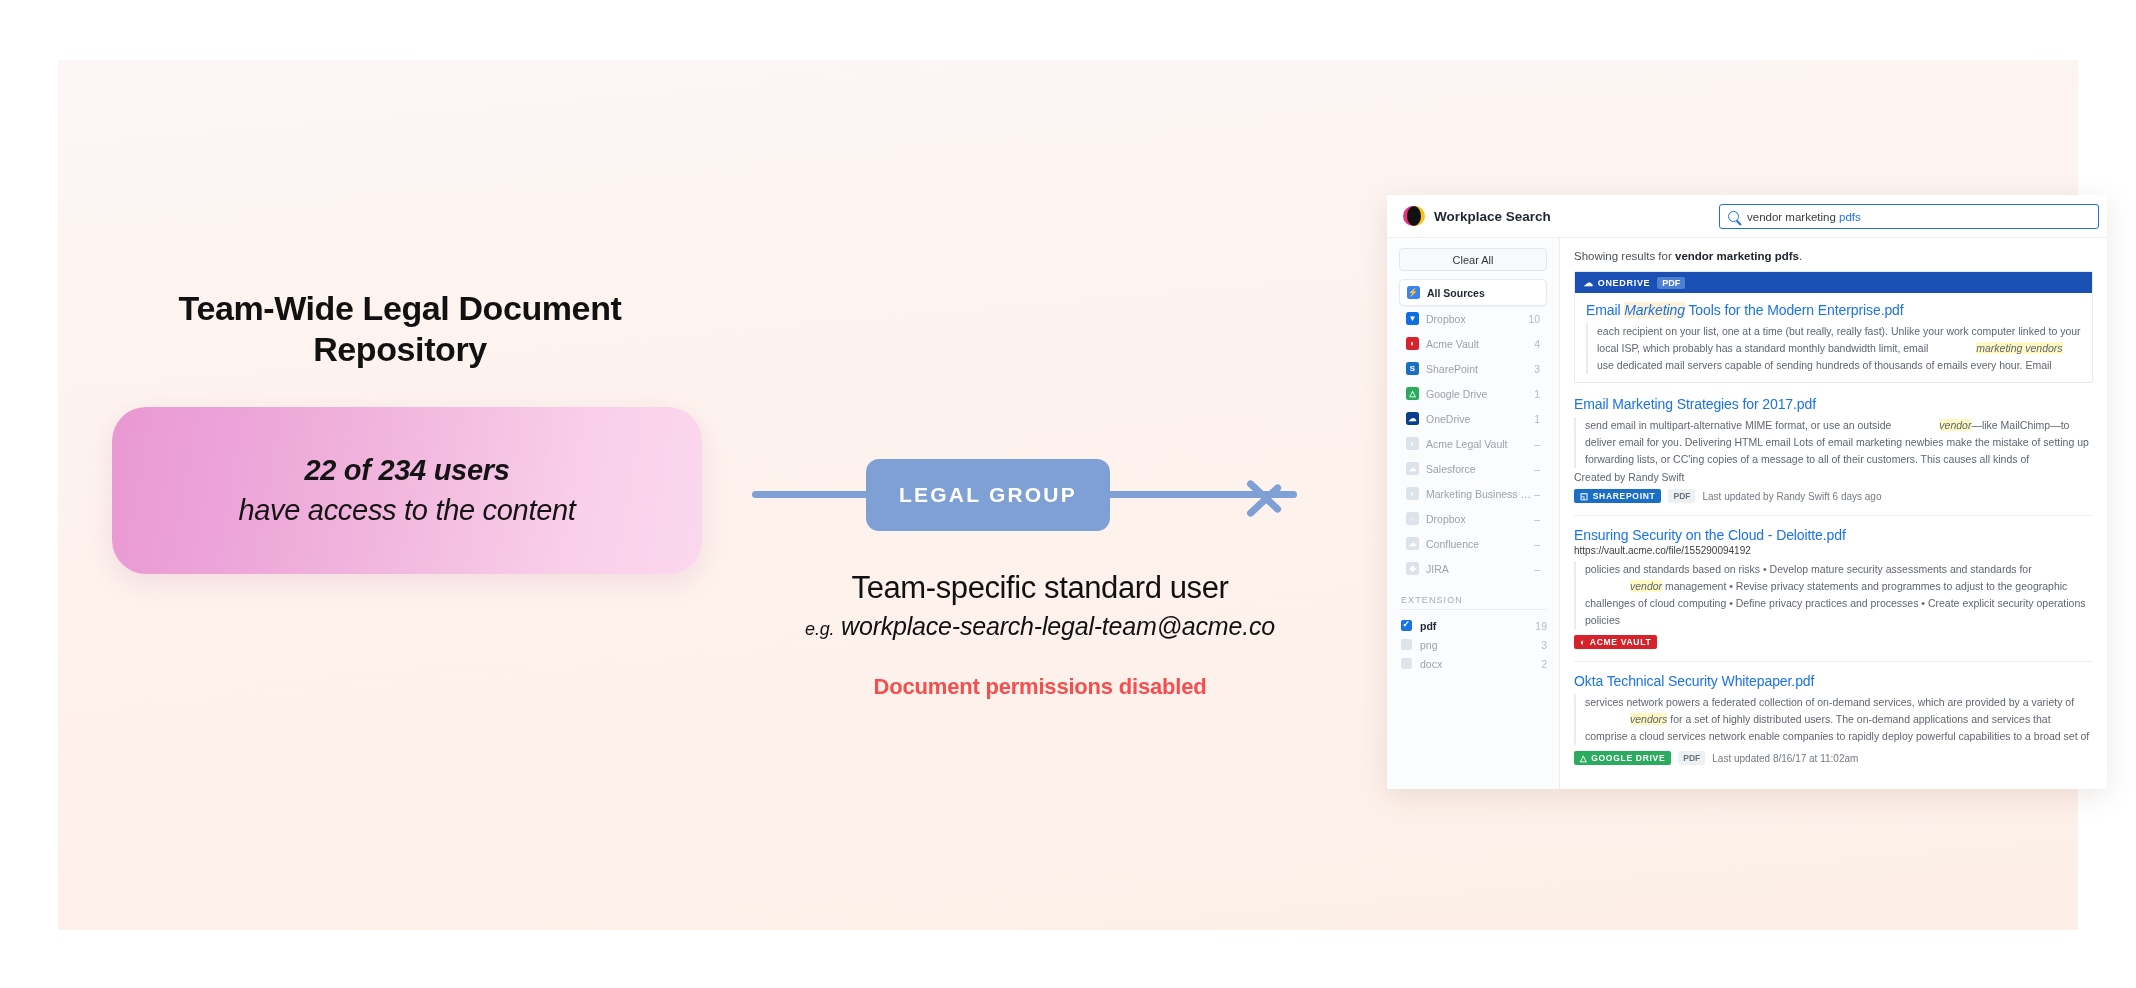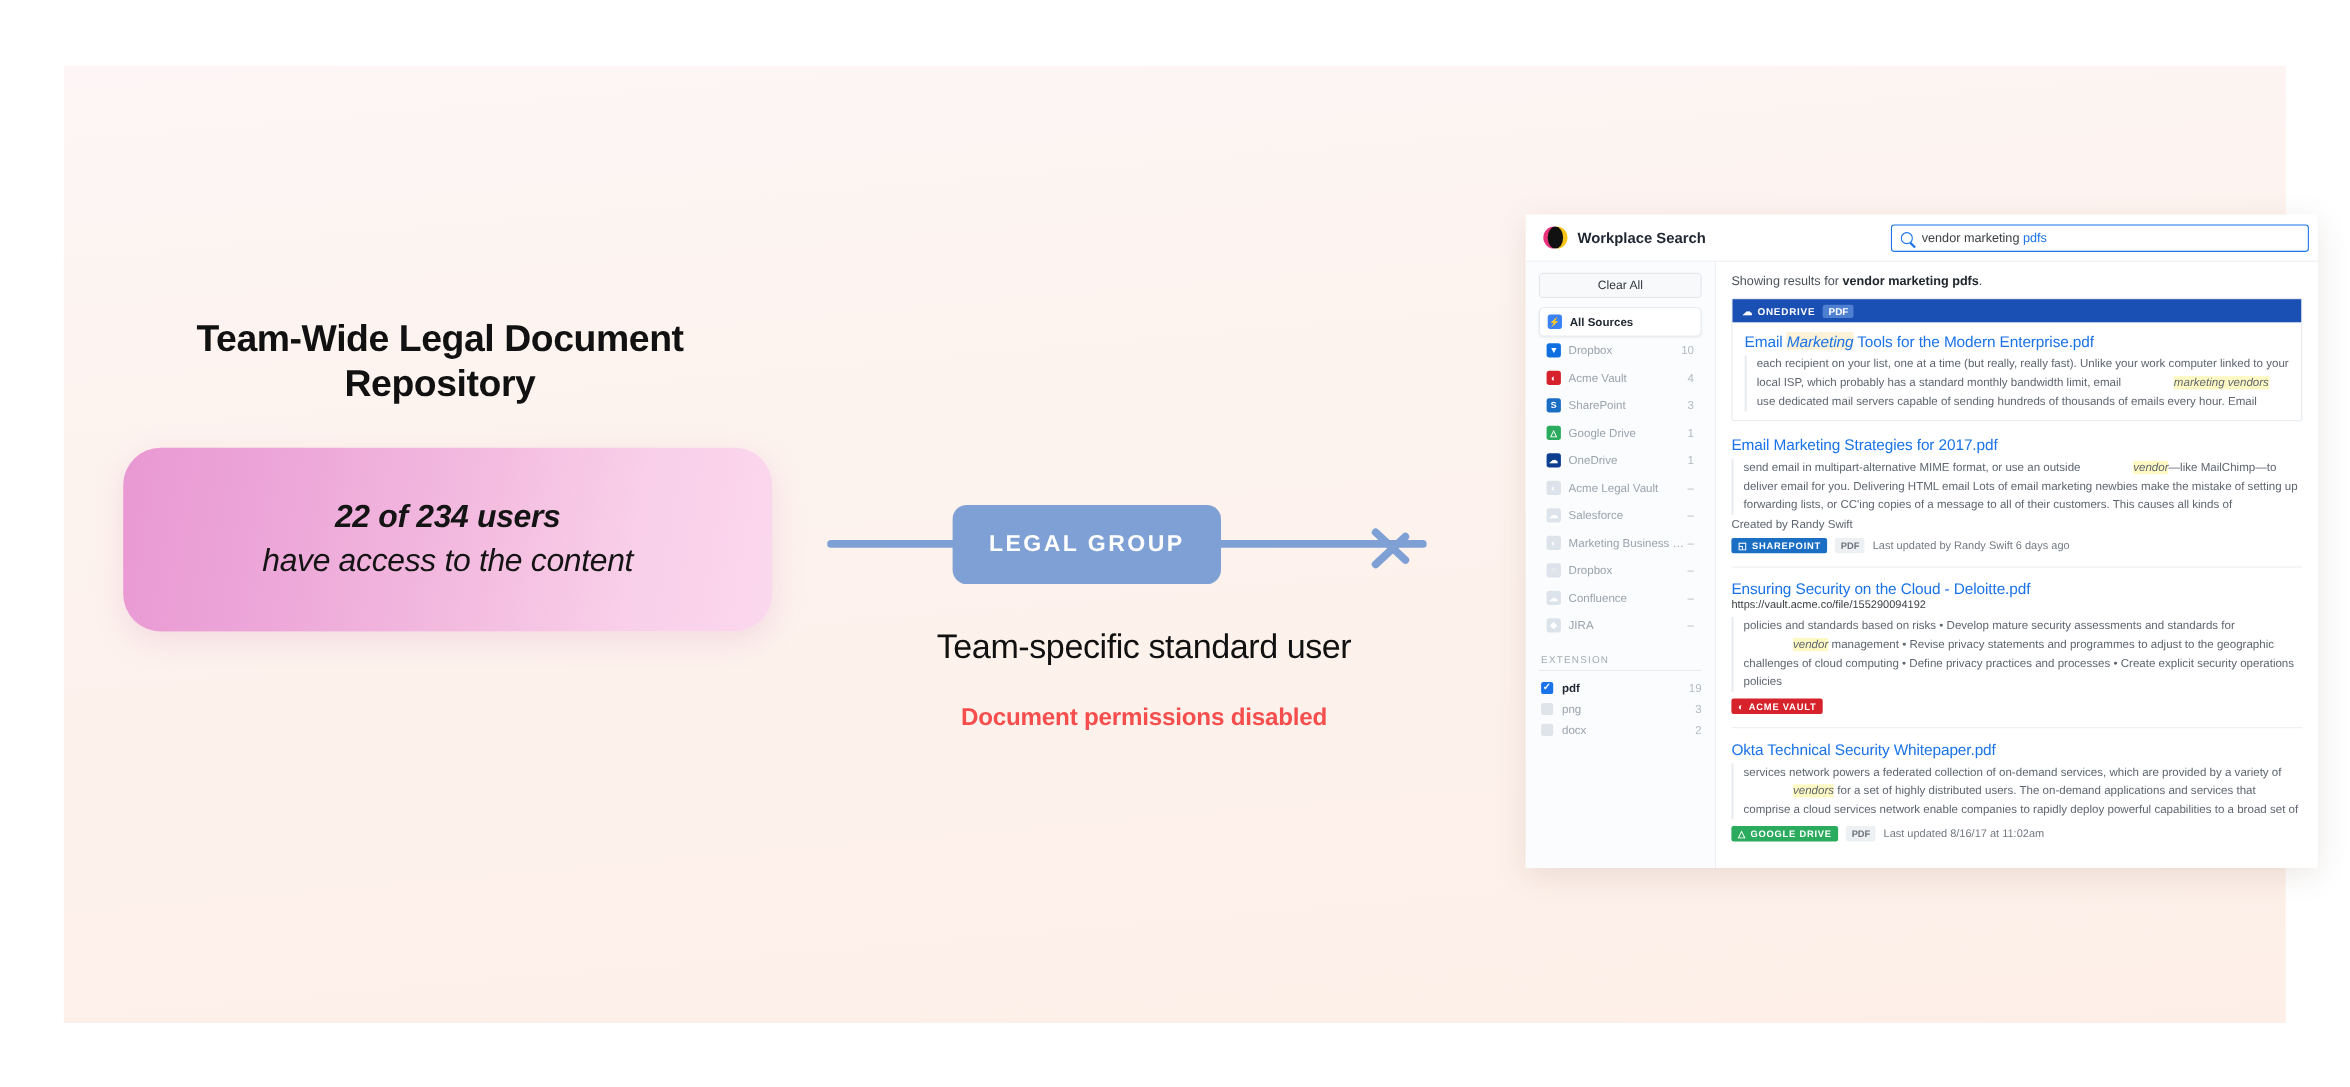--- a/index.html
+++ b/index.html
@@ -150,20 +150,24 @@
 </div>
 
 <div class="arrow-wrap">
   <div class="arrow-line"></div>
 </div>
 <div class="arrow-head"></div>
 <div class="legal-chip">LEGAL GROUP</div>
 
 <div class="center-sub">
   <div class="l1">Team-specific standard user</div>
+  <div class="l2">
+    <span class="eg">e.g.</span>
+    <span>workplace-search-legal-team@acme.co</span>
+  </div>
   <div class="l3">Document permissions disabled</div>
 </div>
 
 <div class="app">
 
   <div class="app-header">
     <div class="logo">
       <div class="l"></div>
         <div class="r"></div>
         <div class="mid"></div>

